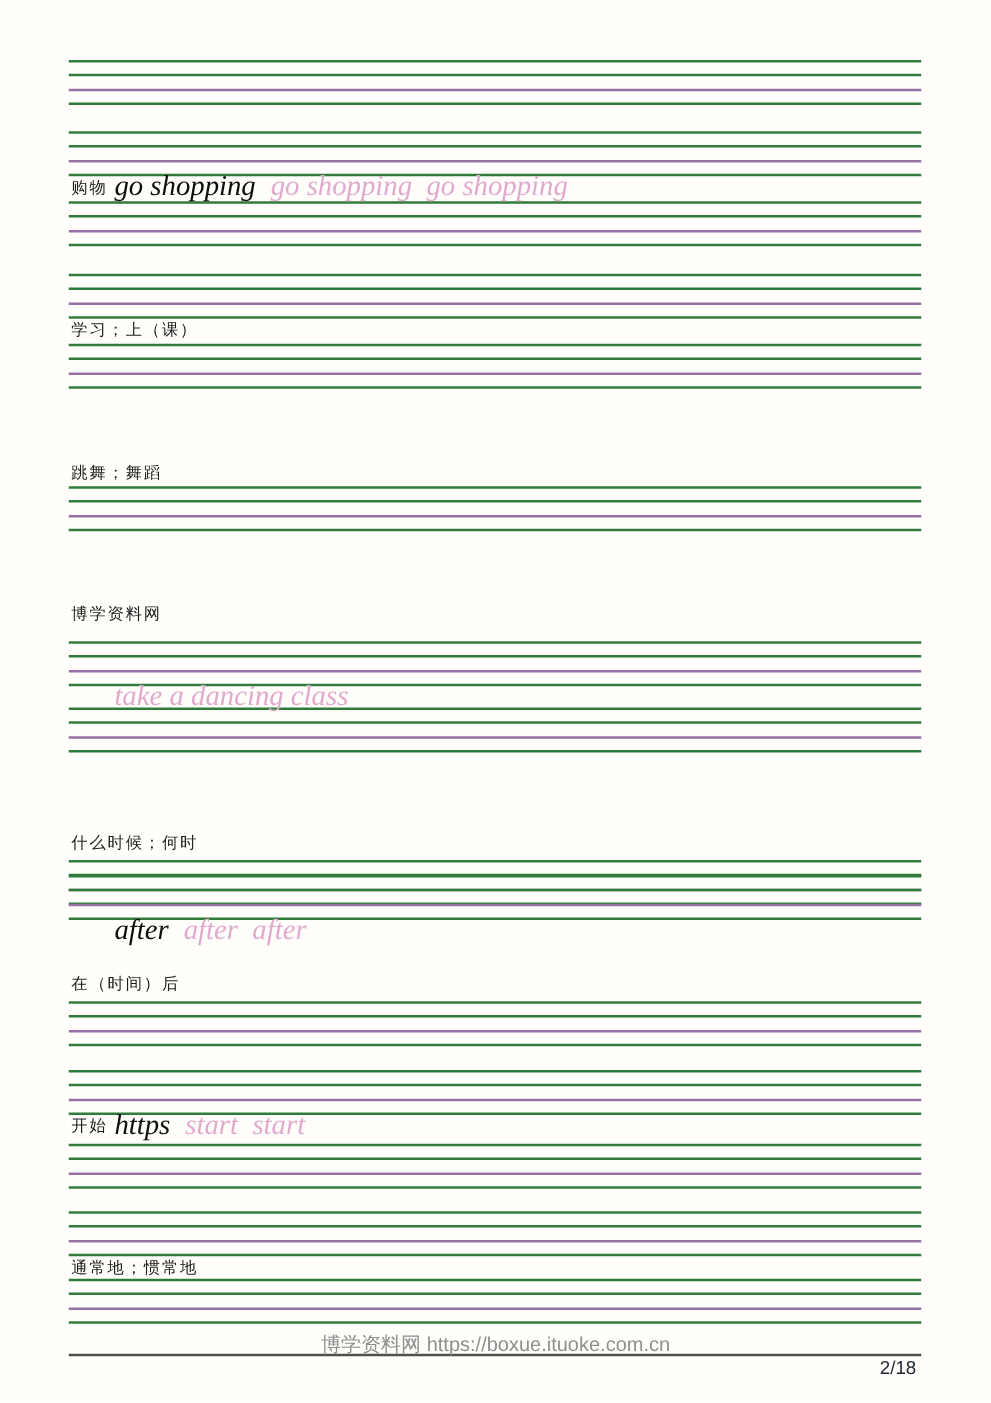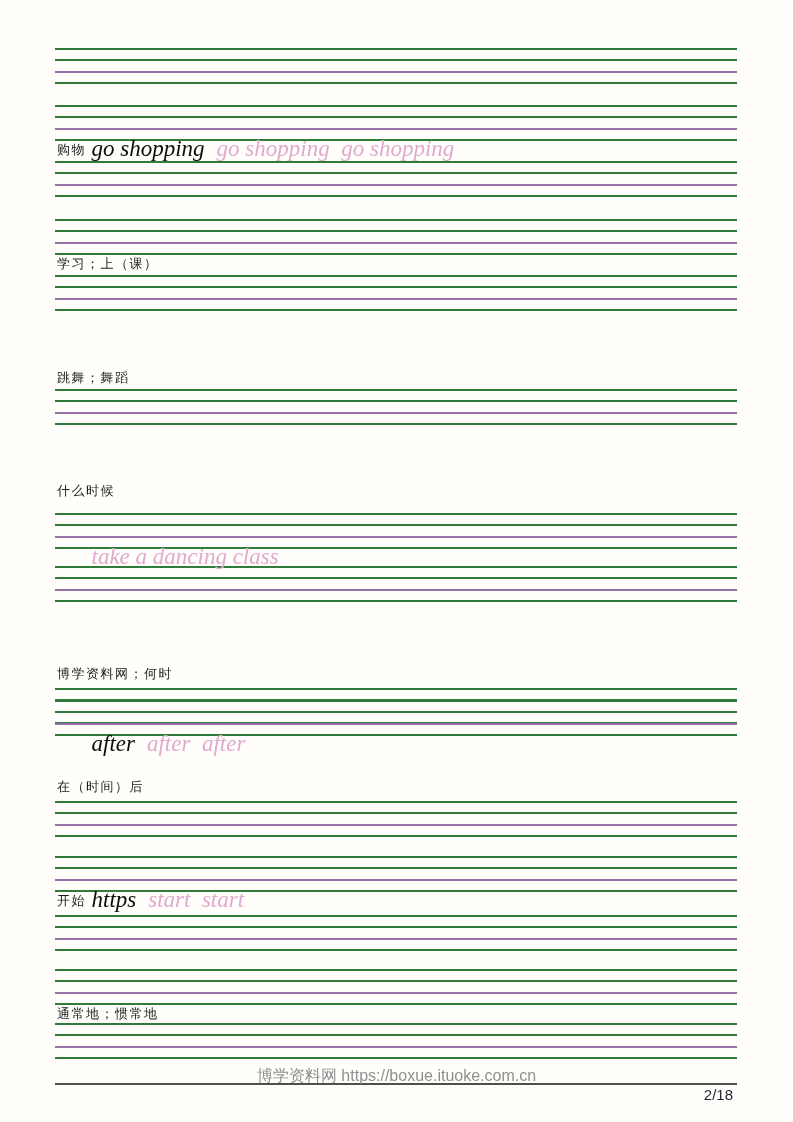--- a/index.html
+++ b/index.html
@@ -116,38 +116,38 @@
     </div>
 
   <div class="gloss" style="top:370px">跳舞；舞蹈</div>
   <div class="ruled-group" style="top:389px">
       <div class="rule green" style="top: 0px;"></div>
       <div class="rule green" style="top: 11px;"></div>
       <div class="rule purple" style="top: 23px;"></div>
       <div class="rule green" style="top: 34px;"></div>
     </div>
 
-  <div class="gloss" style="top:483px">什么时候</div>
+  <div class="gloss" style="top:483px">博学资料网</div>
   <div class="ruled-group" style="top:513px">
     <div class="writing">
       <span class="w-pink solo">take a dancing class</span>
     </div>
   <div class="rule green" style="top: 0px;"></div>
       <div class="rule green" style="top: 11px;"></div>
       <div class="rule purple" style="top: 23px;"></div>
       <div class="rule green" style="top: 34px;"></div>
     </div>
   <div class="ruled-group" style="top:566px">
       <div class="rule green" style="top: 0px;"></div>
       <div class="rule green" style="top: 11px;"></div>
       <div class="rule purple" style="top: 23px;"></div>
       <div class="rule green" style="top: 34px;"></div>
     </div>
 
-  <div class="gloss" style="top:666px">博学资料网；何时</div>
+  <div class="gloss" style="top:666px">什么时候；何时</div>
   <div class="ruled-group" style="top:688px">
       <div class="rule green" style="top: 0px;"></div>
       <div class="rule green" style="top: 11px;"></div>
       <div class="rule purple" style="top: 23px;"></div>
       <div class="rule green" style="top: 34px;"></div>
     </div>
 
   <div class="ruled-group" style="top:700px">
     <div class="writing">
       <span class="w-black">after</span><span class="w-pink">after  after</span>

